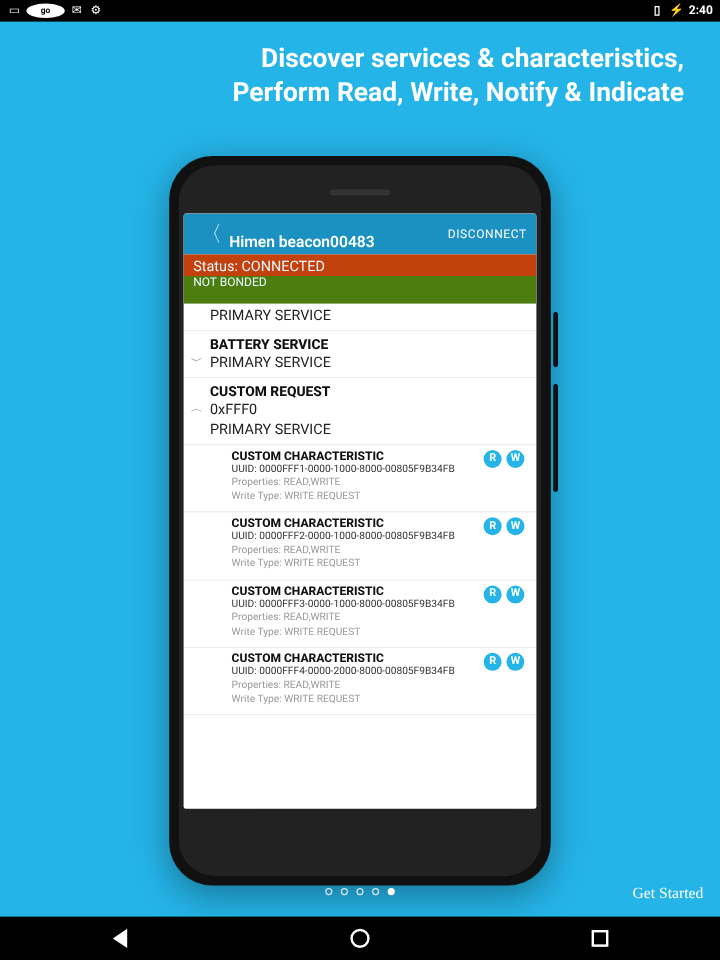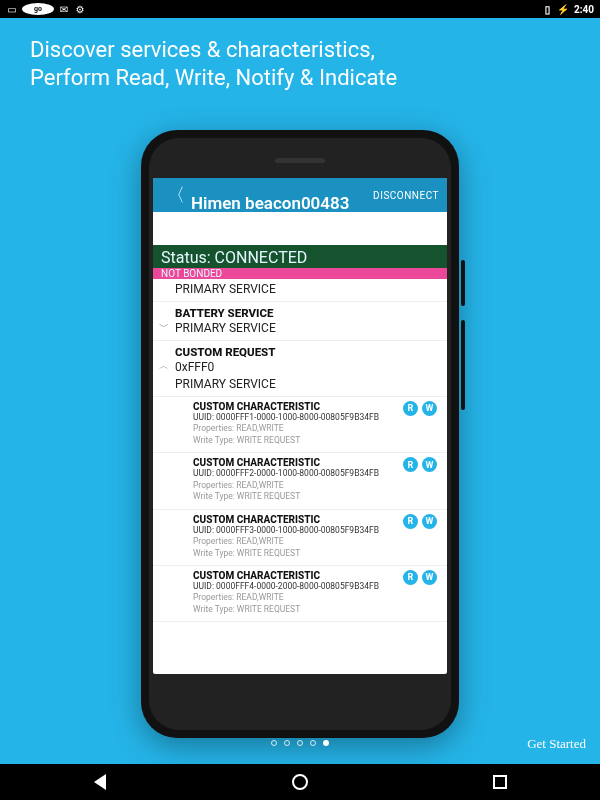--- a/index.html
+++ b/index.html
@@ -7,37 +7,37 @@
   
   
   .status-bar { height: 18px; background: #000; color: #fff; display: flex; justify-content: space-between; align-items: center; font-size: 10px; padding: 0 6px; }
   .status-left { display: flex; gap: 4px; align-items: center; }
   .status-right { display: flex; gap: 4px; align-items: center; font-weight: bold; }
   .status-icon { width: 12px; height: 12px; display: inline-flex; align-items: center; justify-content: center; }
   .go-icon { background:#fff; color:#000; border-radius:50%; width:32px; height:12px; font-size:7px; font-weight:bold; display:flex; align-items:center; justify-content:center; }
   
   
   .onboard { position: absolute; top: 18px; left: 0; right: 0; bottom: 36px; background: #25b4e8; color: #fff; }
-  .headline { text-align: left; font-weight: 400; font-size: 22px; line-height: 1.25; padding: 18px 30px 10px; }
+  .headline { text-align: right; font-weight: 700; font-size: 22px; line-height: 1.25; padding: 18px 30px 10px; }
   
   
   .phone { position: absolute; left: 50%; transform: translateX(-50%); top: 112px; width: 318px; height: 608px; background: #111; border-radius: 36px; padding: 8px; box-shadow: 0 8px 30px rgba(0,0,0,0.35); }
   .phone-inner { width:100%; height:100%; background:#222; border-radius:30px; padding: 40px 4px 56px; position:relative; }
   .speaker { position:absolute; top:20px; left:50%; transform:translateX(-50%); width:50px; height:5px; background:#333; border-radius:3px; }
   .power-btn { position:absolute; right:-6px; top:130px; width:4px; height:46px; background:#111; border-radius:2px; }
   .vol-btn { position:absolute; right:-6px; top:190px; width:4px; height:90px; background:#111; border-radius:2px; }
   .screen { width:100%; height:100%; background:#fff; border-radius:2px; overflow:hidden; display:flex; flex-direction:column; font-size:10px; color:#222; }
   
   
   .app-bar { background:#1a91c0; color:#fff; display:flex; align-items:center; height:34px; padding:0 8px; }
   .back-ch { font-size:18px; font-weight:300; padding:0 6px; color:#cdefff; }
-  .app-title { flex:1; font-size:17px; font-weight:600;margin-top:15px; }
+  .app-title { flex:1; font-size:13px; font-weight:600;margin-top:15px; }
   .disconnect { font-size:10px; letter-spacing:0.5px; }
-  .status-strip { background:#14532d; color:#e6f7ff; font-size:16px; padding:3px 8px 1px;margin-top:33px; }
-  .bond-strip { background:#ec4899; color:#e6f7ff; font-size:10px; padding:0 8px 0; }
+  .status-strip { background:#c2410c; color:#e6f7ff; font-size:12px; padding:3px 8px 1px; }
+  .bond-strip { background:#4d7c0f; color:#e6f7ff; font-size:10px; padding:0 8px 12px; }
   
   .list { flex:1; overflow:hidden; }
   .svc-row { padding:4px 8px 4px 22px; border-bottom:1px solid #eee; position:relative; }
   .svc-title { font-weight:800; font-size:11.5px; color:#111; }
   .svc-sub { font-size:12px; color:#222; line-height:1.35; }
   .chevron { position:absolute; left:6px; top:18px; font-size:10px; color:#888; }
   
   .ch-row { padding:4px 8px 6px 40px; border-bottom:1px solid #eee; position:relative; }
   .ch-title { font-weight:800; font-size:10px; color:#111; }
   .ch-line { font-size:8.5px; color:#333; line-height:1.35; }

